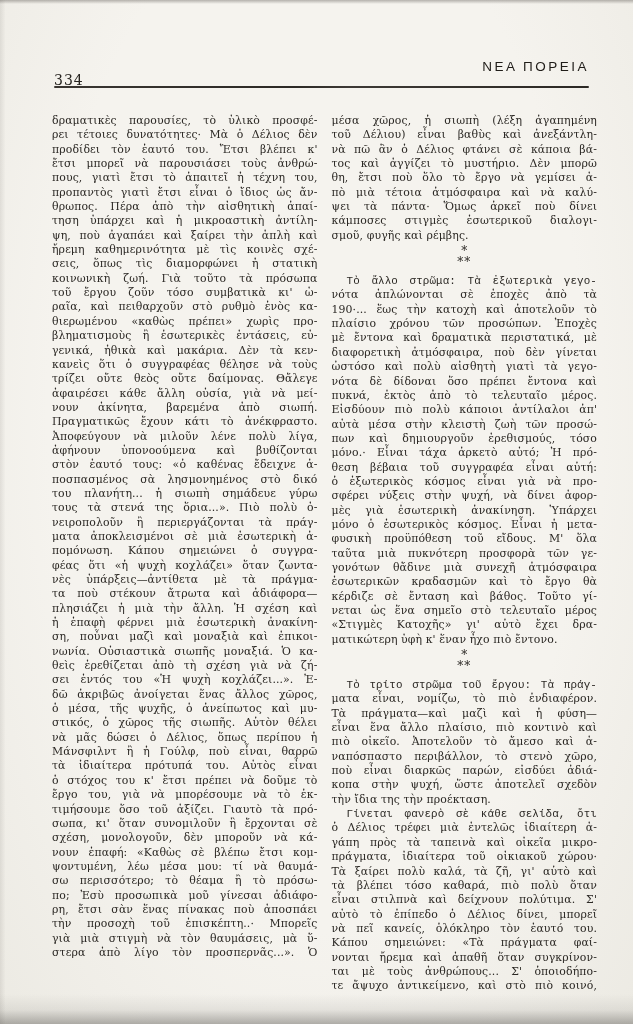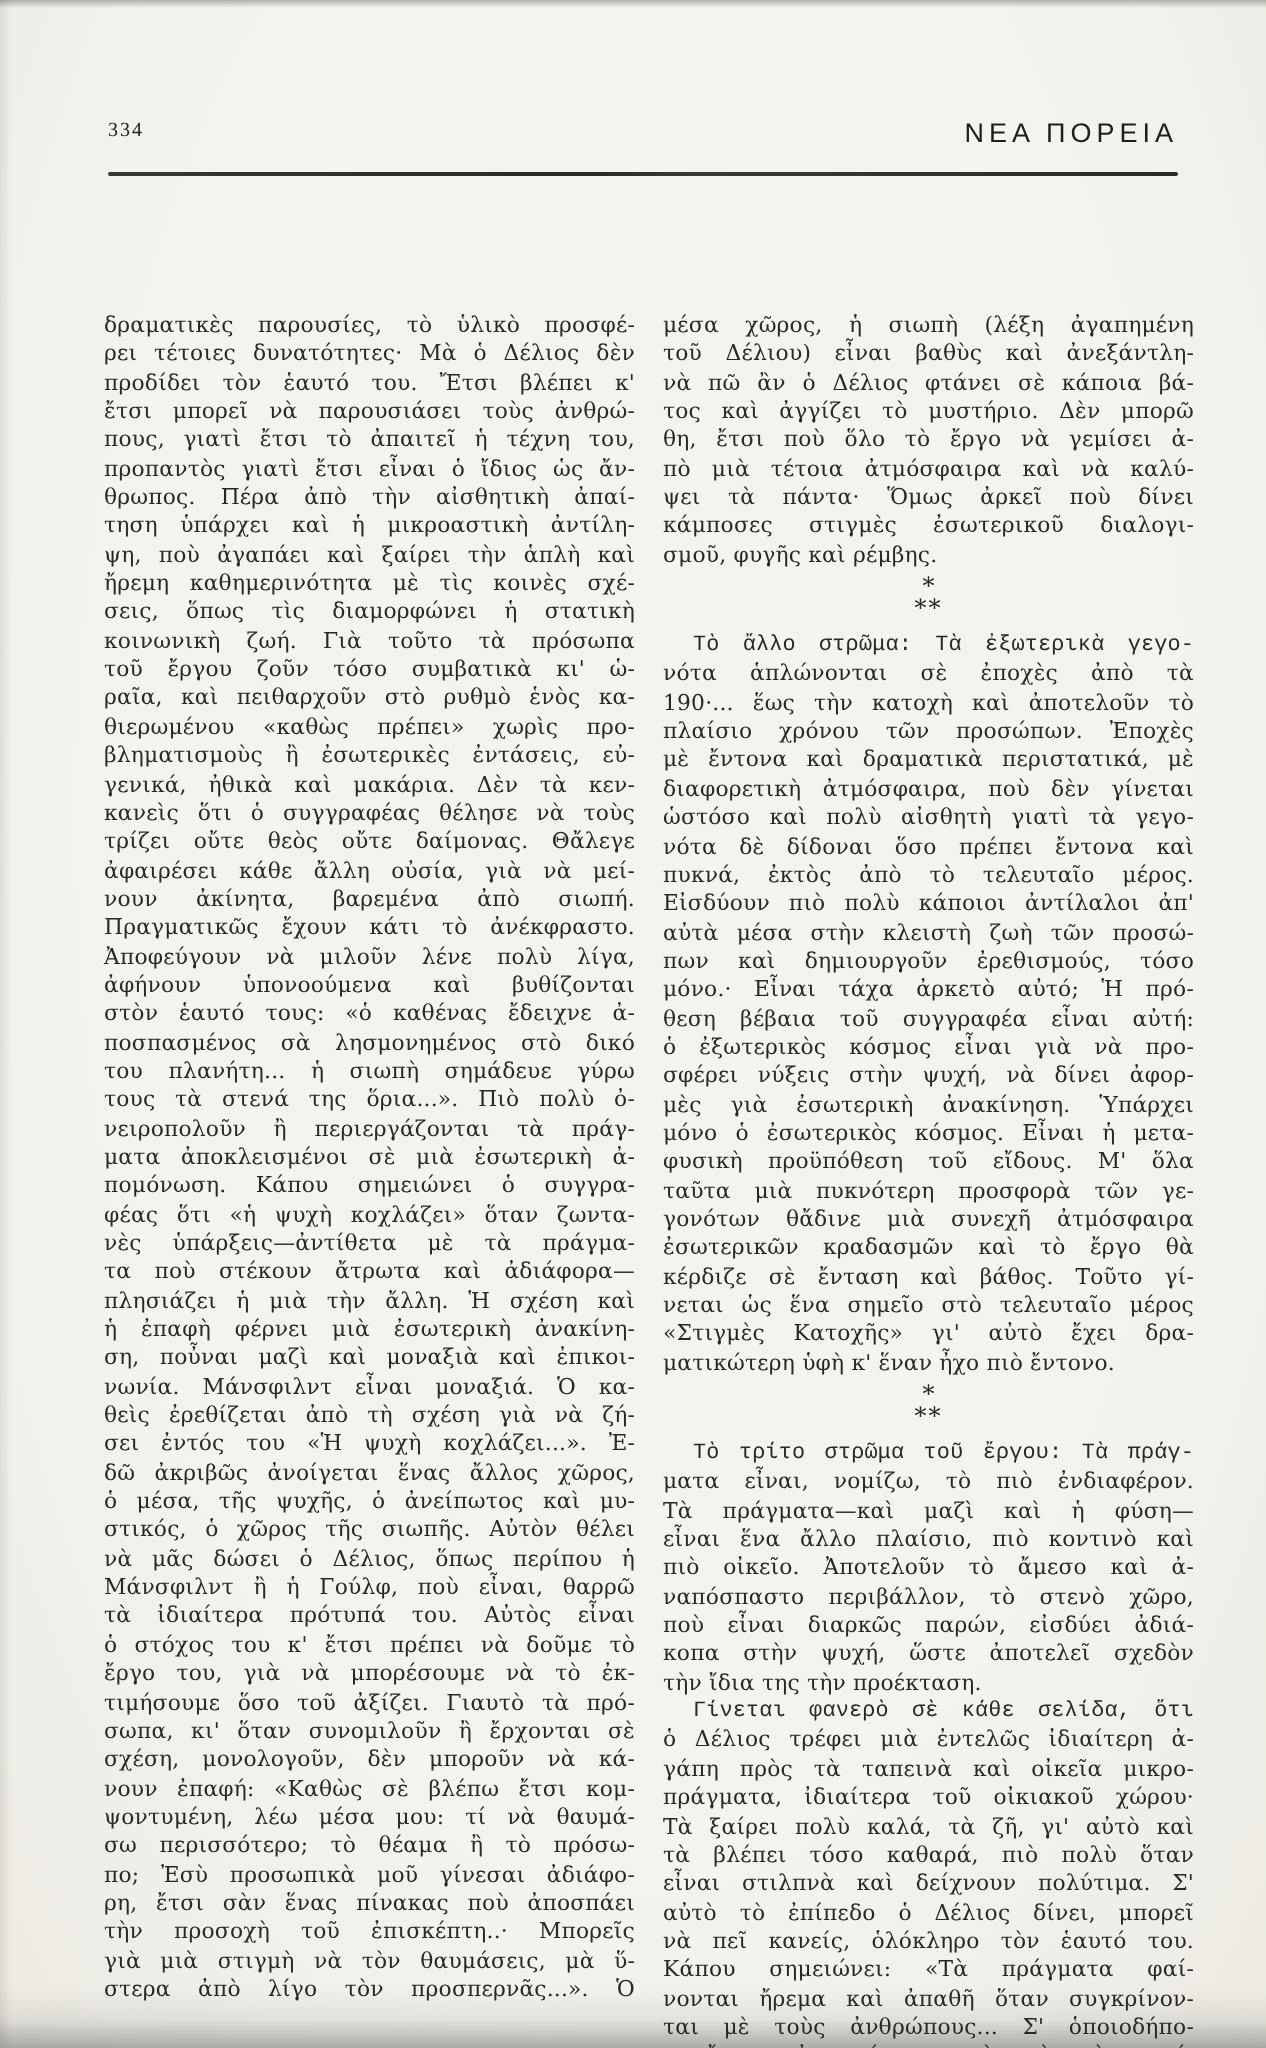--- a/index.html
+++ b/index.html
@@ -33,25 +33,24 @@
   .header {
     position: absolute;
     left: 54px;
     right: 44px;
     top: 58px;
     height: 24px;
   }
   .page-number {
     position: absolute;
     left: 0;
-    top: 2px;
-    font-size: 10px;
+    top: 14px;
+    font-size: 14px;
     letter-spacing: 1px;
     color: #272420;
-    font-family: Liberation Serif, serif;
   }
   .journal-title {
     position: absolute;
     right: 0;
     top: 1px;
     font-family: "Liberation Sans", sans-serif;
     font-weight: normal;
     font-size: 13.5px;
     letter-spacing: 2.5px;
     color: #201d19;
@@ -66,21 +65,20 @@
     border-radius: 1px;
   }
   .columns {
     position: absolute;
     left: 52px;
     right: 36px;
     top: 114px;
     bottom: 14px;
     display: flex;
     gap: 14px;
-    margin-top: 42px;
   }
   .col {
     width: 50%;
     font-size: 10.9px;
     line-height: 14.35px;
   }
   .para { margin: 0; }
   .line {
     text-align: justify;
     text-align-last: justify;
@@ -152,21 +150,21 @@
           <div class="line">τους τὰ στενά της ὅρια...». Πιὸ πολὺ ὀ-</div>
           <div class="line">νειροπολοῦν ἢ περιεργάζονται τὰ πράγ-</div>
           <div class="line">ματα ἀποκλεισμένοι σὲ μιὰ ἐσωτερικὴ ἀ-</div>
           <div class="line">πομόνωση. Κάπου σημειώνει ὁ συγγρα-</div>
           <div class="line">φέας ὅτι «ἡ ψυχὴ κοχλάζει» ὅταν ζωντα-</div>
           <div class="line">νὲς ὑπάρξεις—ἀντίθετα μὲ τὰ πράγμα-</div>
           <div class="line">τα ποὺ στέκουν ἄτρωτα καὶ ἀδιάφορα—</div>
           <div class="line">πλησιάζει ἡ μιὰ τὴν ἄλλη. Ἡ σχέση καὶ</div>
           <div class="line">ἡ ἐπαφὴ φέρνει μιὰ ἐσωτερικὴ ἀνακίνη-</div>
           <div class="line">ση, ποὖναι μαζὶ καὶ μοναξιὰ καὶ ἐπικοι-</div>
-          <div class="line">νωνία. Μάνσφιλντ εἶναι μοναξιά. Ὁ κα-</div>
+          <div class="line">νωνία. Οὐσιαστικὰ σιωπῆς μοναξιά. Ὁ κα-</div>
           <div class="line">θεὶς ἐρεθίζεται ἀπὸ τὴ σχέση γιὰ νὰ ζή-</div>
           <div class="line">σει ἐντός του «Ἡ ψυχὴ κοχλάζει...». Ἐ-</div>
           <div class="line">δῶ ἀκριβῶς ἀνοίγεται ἕνας ἄλλος χῶρος,</div>
           <div class="line">ὁ μέσα, τῆς ψυχῆς, ὁ ἀνείπωτος καὶ μυ-</div>
           <div class="line">στικός, ὁ χῶρος τῆς σιωπῆς. Αὐτὸν θέλει</div>
           <div class="line">νὰ μᾶς δώσει ὁ Δέλιος, ὅπως περίπου ἡ</div>
           <div class="line">Μάνσφιλντ ἢ ἡ Γούλφ, ποὺ εἶναι, θαρρῶ</div>
           <div class="line">τὰ ἰδιαίτερα πρότυπά του. Αὐτὸς εἶναι</div>
           <div class="line">ὁ στόχος του κ' ἔτσι πρέπει νὰ δοῦμε τὸ</div>
           <div class="line">ἔργο του, γιὰ νὰ μπορέσουμε νὰ τὸ ἐκ-</div>

